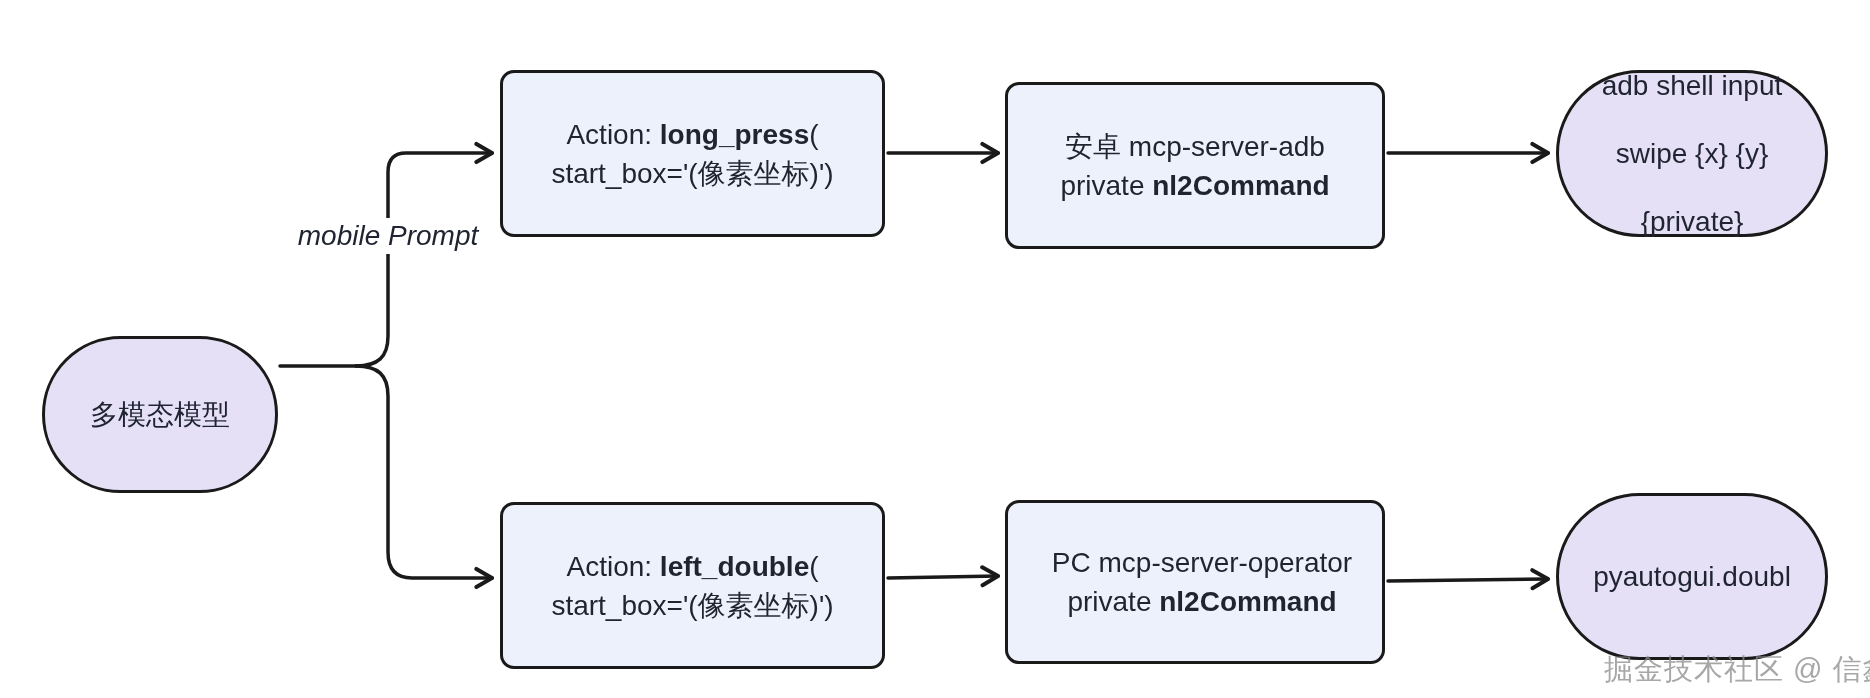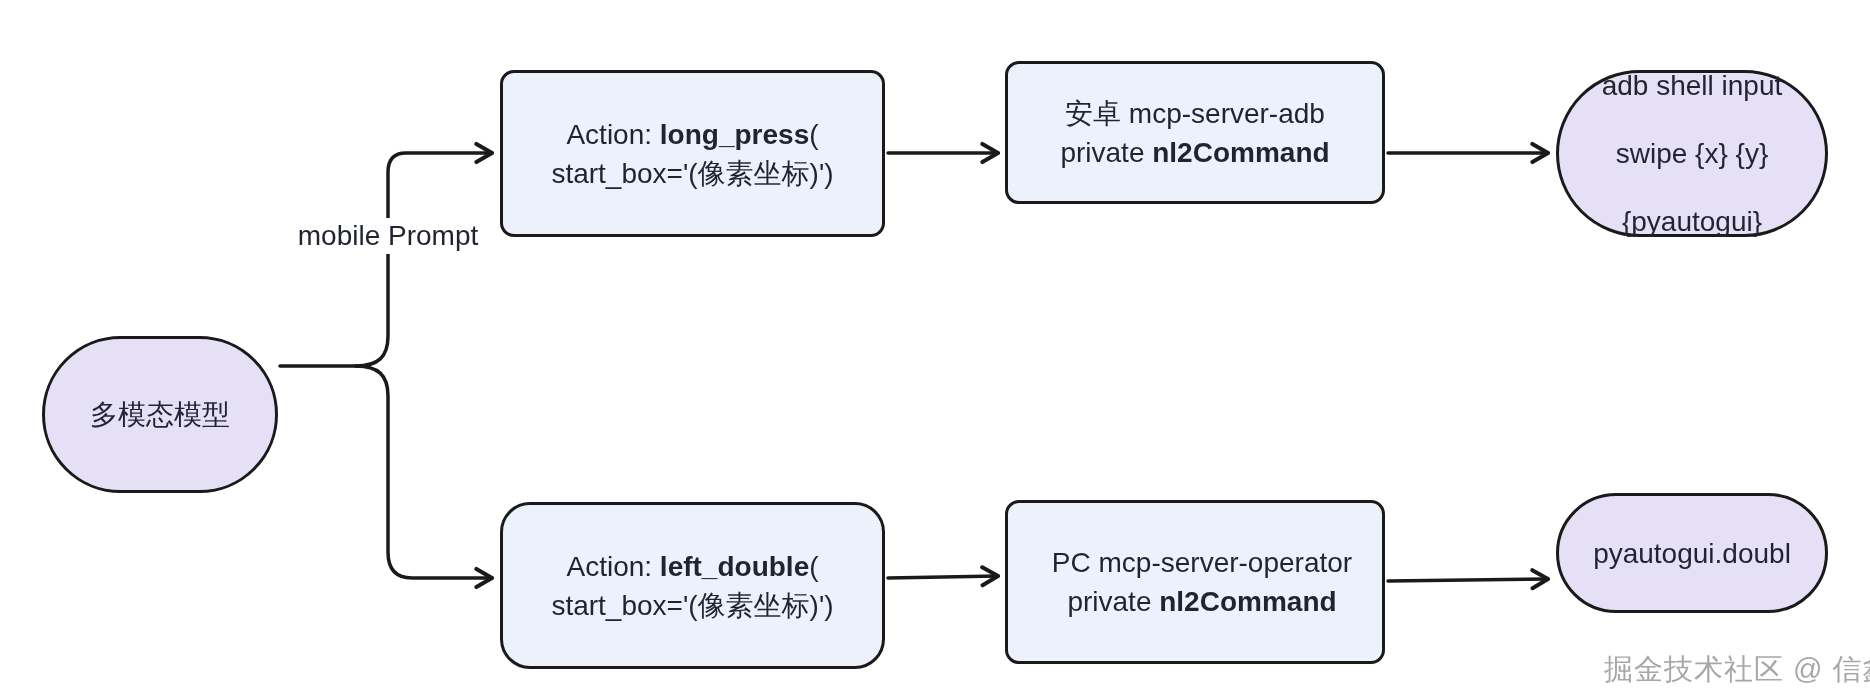--- a/index.html
+++ b/index.html
@@ -33,33 +33,34 @@
     line-height:39px;
     padding:6px 14px;
   }
   .node .line{white-space:nowrap;}
   .node b{font-weight:700;}
   .rect{background:var(--rect-fill);border-radius:14px;}
   .oval{background:var(--oval-fill);border-radius:90px;}
   
   .n-model {left:42px;  top:304px; width:236px; height:157px; border-radius:80px;margin-top:32px;}
   .n-rtop1 {left:500px; top:70px;  width:385px; height:167px;}
-  .n-rtop2 {left:1005px;top:61px;  width:380px; height:143px;}
+  .n-rtop2 {left:1005px;top:82px;  width:380px; height:167px;}
   .n-otop  {left:1556px;top:70px;  width:272px; height:167px;gap:29px;}
-  .n-rbot1 {left:500px; top:502px; width:385px; height:167px;border-radius:30px;}
+  .n-rbot1 {left:500px; top:502px; width:385px; height:167px;}
   .n-rbot2 {left:1005px;top:500px; width:380px; height:164px;padding-left:28px;}
-  .n-obot  {left:1556px;top:493px; width:272px; height:120px;}
+  .n-obot  {left:1556px;top:493px; width:272px; height:167px;}
   .edge-label{
     position:absolute;
     transform:translate(-50%,-50%);
     background:var(--bg);
     padding:2px 8px;
     font-size:28px;
     white-space:nowrap;
     color:var(--text);
+    font-style:italic;
   }
   .el-mobile{left:388px;top:236px;}
   .el-pc{left:388px;top:496px;}
   .watermark{
     position:absolute;
     left:1604px;top:650px;
     font-size:29px;
     color:var(--watermark);
     opacity:.75;
     white-space:nowrap;
@@ -103,21 +104,21 @@
   </div>
 
   <div class="node rect n-rtop2">
     <div class="line">安卓 mcp-server-adb</div>
     <div class="line"><span>private </span><b>nl2Command</b></div>
   </div>
 
   <div class="node oval n-otop">
     <div class="line">adb shell input</div>
     <div class="line">swipe {x} {y}</div>
-    <div class="line">{pyautogui}</div>
+    <div class="line">{private}</div>
   </div>
 
   <div class="node rect n-rbot1">
     <div class="line"><span>Action: </span><b>left_double</b><span>(</span></div>
     <div class="line">start_box='(像素坐标)')</div>
   </div>
 
   <div class="node rect n-rbot2">
     <div class="line">PC mcp-server-operator</div>
     <div class="line"><span>private </span><b>nl2Command</b></div>

